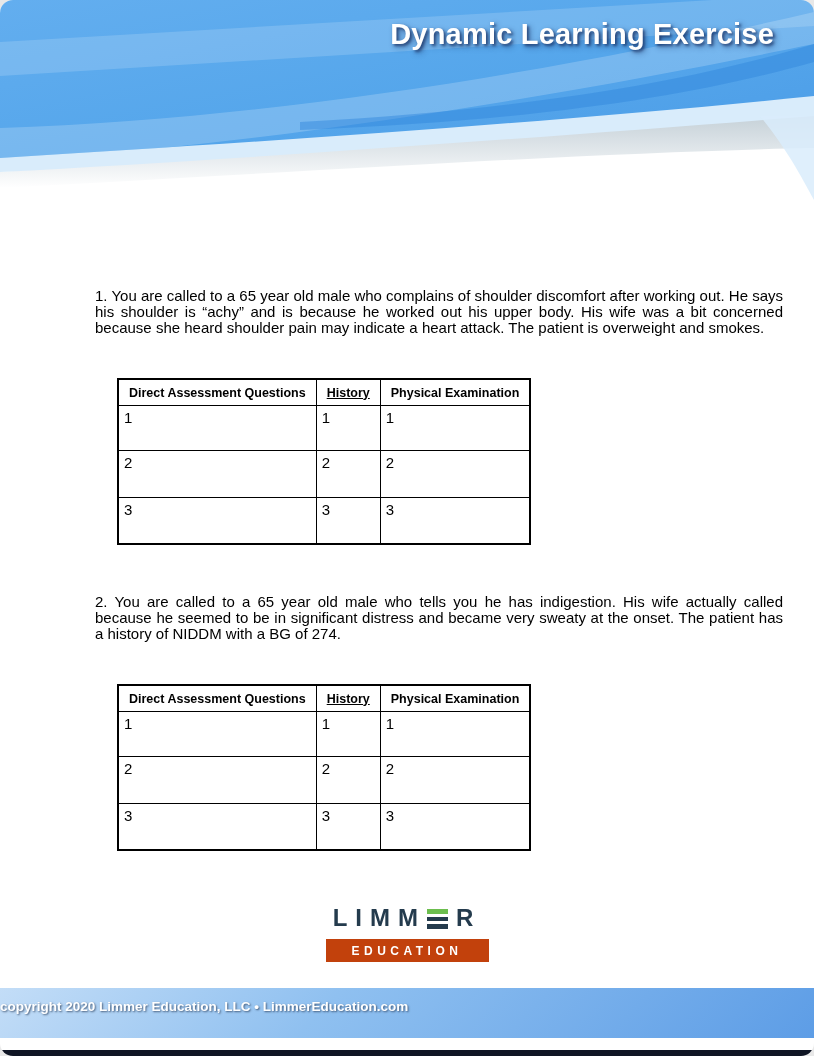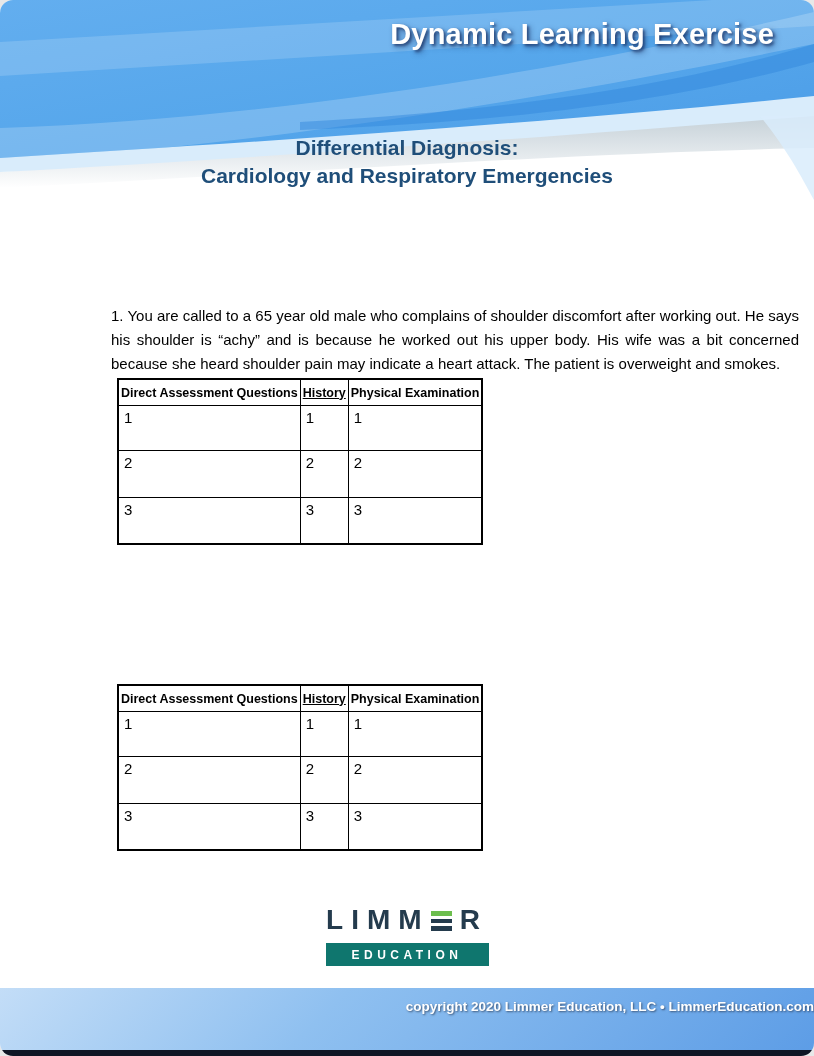--- a/index.html
+++ b/index.html
@@ -30,76 +30,76 @@
   }
   
   .instructions{
     position:absolute;top:203px;left:95px;width:676px;
     font-size:14.6px;font-weight:bold;line-height:20.5px;
     text-align:left;margin:0;
   }
   
   .scenario{
     position:absolute;left:95px;width:688px;
-    font-size:15px;line-height:24px;margin:16px;
+    font-size:15px;line-height:16px;margin:0;
     text-align:justify;
   }
   .scenario.s1{top:288px;}
   .scenario.s2{top:594px;}
   
   table.answer{
     position:absolute;left:117px;
     border-collapse:collapse;
     border:2.5px solid #000;
     table-layout:fixed;
   }
   table.answer.t1{top:378px;}
   table.answer.t2{top:684px;}
   table.answer th{
     width:auto;
     border:1.5px solid #000;
     font-size:12.5px;font-weight:bold;
     text-align:center;vertical-align:middle;
-    height:23px;padding:1px 2px;
+    height:23px;padding:1px 10px;
   }
   table.answer td{
     border:1.5px solid #000;
     font-size:15px;
     text-align:left;vertical-align:top;
     padding:3px 0 0 5px;
   }
   .cw1{width:223px;} .cw2{width:202px;text-decoration:underline;} .cw3{width:189px;}
   tr.r1 td{height:41px;} tr.r2 td{height:43px;} tr.r3 td{height:42px;}
   
   .logo{
     position:absolute;top:906px;left:0;width:814px;
     display:flex;flex-direction:column;align-items:center;
   }
   .wordmark{
     display:flex;align-items:center;
-    color:#243B4D;font-size:28px;font-weight:bold;
+    color:#243B4D;font-size:24px;font-weight:bold;
     letter-spacing:8px;line-height:1;
   }
   .wordmark .stylized-e{
     display:inline-block;width:21px;height:20px;
     margin:0 8px 0 1px;position:relative;top:1px;
   }
   .stylized-e i{display:block;height:4.5px;background:#243B4D;margin-bottom:3.2px;}
   .stylized-e i.top{background:#6CBE4E;}
   .edu-bar{
     margin-top:9px;width:163px;height:23px;
-    background:#0f766e;
+    background:#c2410c;
     display:flex;align-items:center;justify-content:center;
     color:#ffffff;font-size:12px;font-weight:bold;letter-spacing:4.5px;
   }
   
   .footer-bar{
-    position:absolute;top:988px;left:0;width:814px;height:62px;
+    position:absolute;top:988px;left:0;width:814px;height:50px;
     background:linear-gradient(135deg,#c3ddf7 0%,#8fc0f0 40%,#5d9de6 100%);
-    text-align:right;
+    text-align:left;
   }
   .footer-text{
     margin-top:11px;display:inline-block;
     color:#ffffff;font-size:13.5px;font-weight:bold;
     text-shadow:1px 1px 2px rgba(50,70,100,.85);
   }
   .footer-strip{
     position:absolute;top:1050px;left:0;width:814px;height:6px;
     background:#0F1524;
   }
@@ -135,24 +135,20 @@
       <path d="M0,42 L814,-6 L814,26 L0,76 Z" fill="#ffffff" opacity="0.16"></path>
       <path d="M0,128 C300,118 600,62 814,12 L814,44 C600,88 300,142 0,162 Z" fill="#ffffff" opacity="0.20"></path>
       <path d="M300,122 C550,108 700,78 814,44 L814,62 C700,94 550,120 300,130 Z" fill="#2E86DC" opacity="0.45"></path>
     </g>
 
     <path d="M760,116 C786,148 800,174 814,200 L814,116 Z" fill="#D9ECFB" opacity="0.85"></path>
   </svg>
 
   <div class="banner-title">Dynamic Learning Exercise</div>
 
-  <div class="doc-title">
-    <div>Differential Diagnosis:</div>
-    <div>Cardiology and Respiratory Emergencies</div>
-  </div>
 
 
   <p class="scenario s1">1. You are called to a 65 year old male who complains of shoulder discomfort after working out. He says his shoulder is “achy” and is because he worked out his upper body. His wife was a bit concerned because she heard shoulder pain may indicate a heart attack. The patient is overweight and smokes.</p>
 
   <table class="answer t1">
     <tbody>
         <tr>
       <th class="cw1">Direct Assessment Questions</th>
       <th class="cw2">History</th>
       <th class="cw3">Physical Examination</th>
@@ -168,20 +164,21 @@
       <td>2</td>
     </tr>
     <tr class="r3">
       <td>3</td>
       <td>3</td>
       <td>3</td>
     </tr>
   </tbody>
     </table>
 
+  <p class="scenario s2">2. You are called to a 65 year old male who tells you he has indigestion. His wife actually called because he seemed to be in significant distress and became very sweaty at the onset. The patient has a history of NIDDM with a BG of 274.</p>
 
   <table class="answer t2">
     <tbody>
         <tr>
       <th class="cw1">Direct Assessment Questions</th>
       <th class="cw2">History</th>
       <th class="cw3">Physical Examination</th>
     </tr>
     <tr class="r1">
       <td>1</td>

